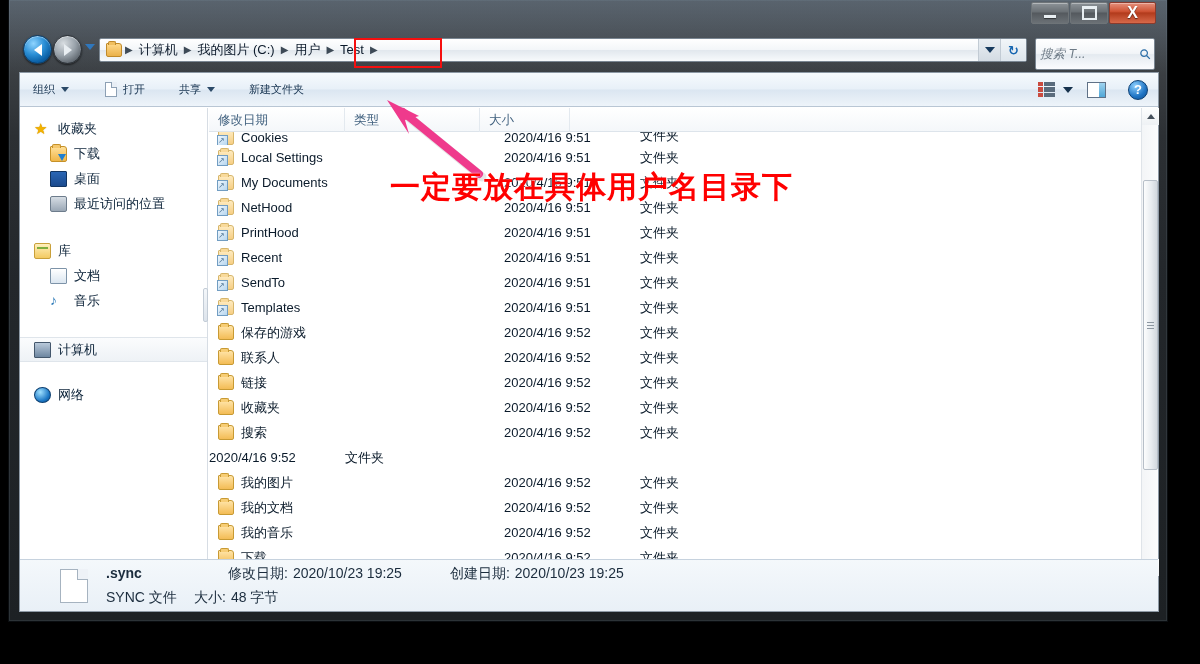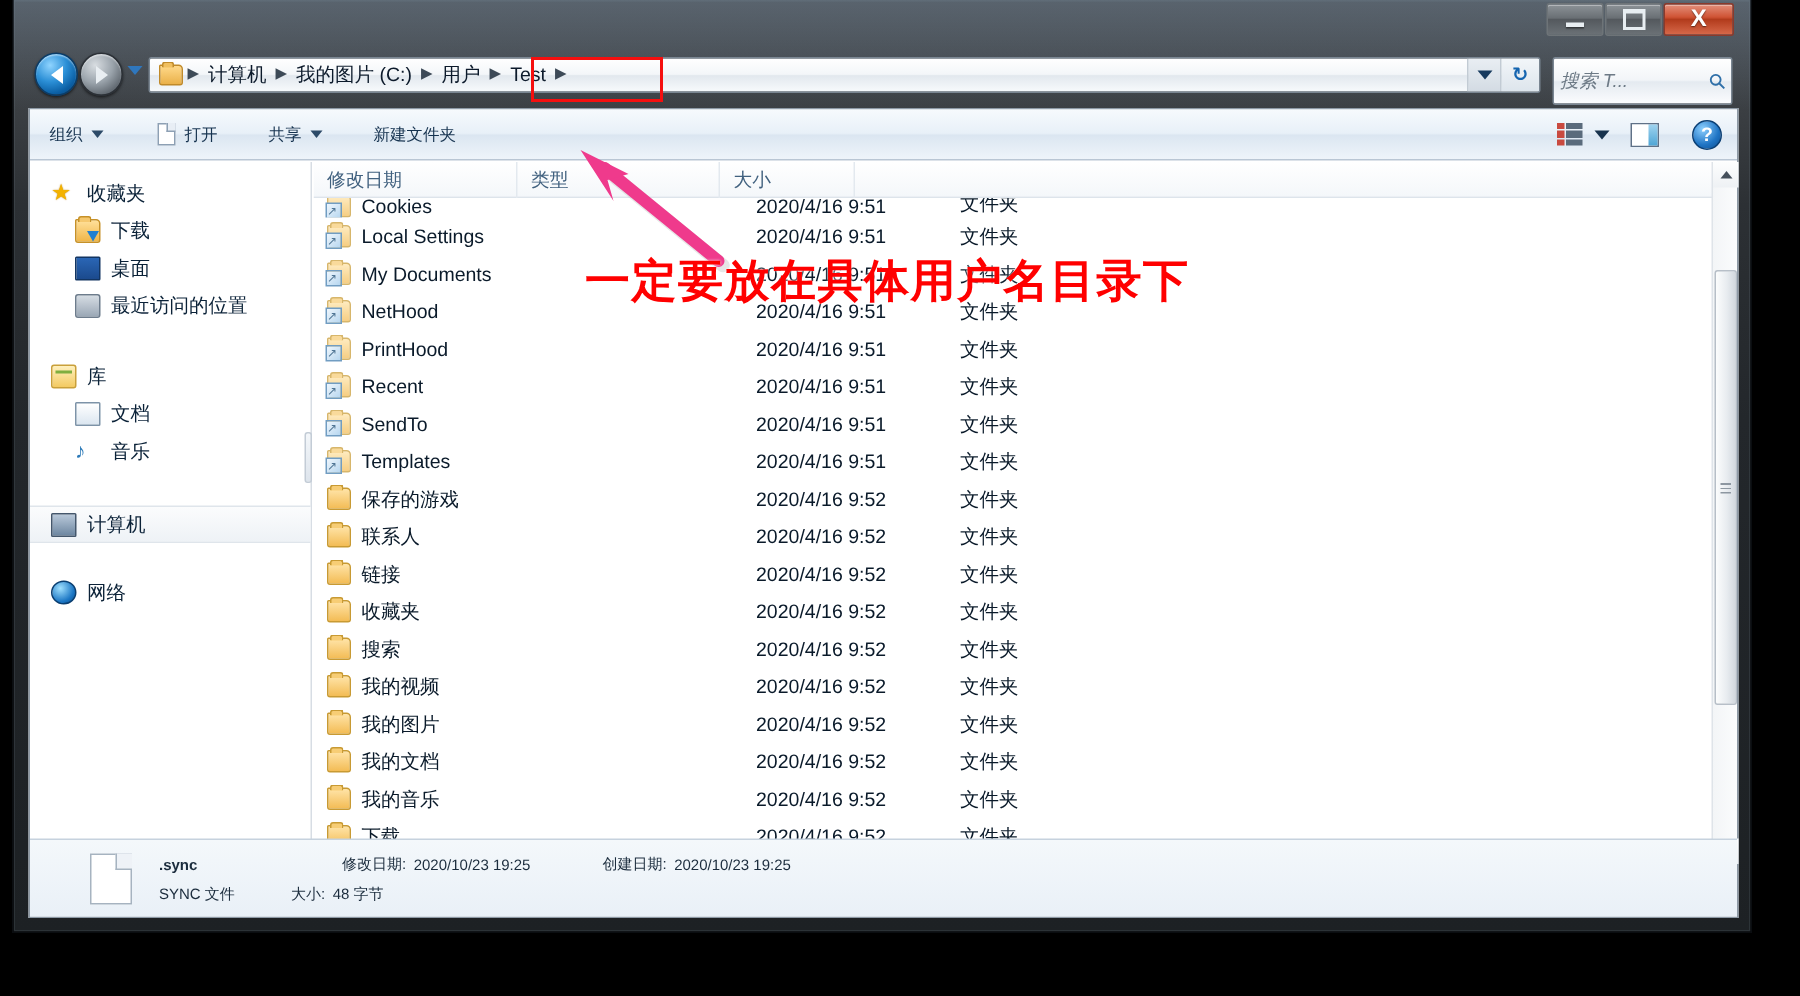--- a/index.html
+++ b/index.html
@@ -206,21 +206,21 @@
      border:1px solid #b7bfc8; border-radius:2px; display:flex; align-items:center; justify-content:center; }
   #sb-thumb .grip{ width:7px; height:7px; background:repeating-linear-gradient(180deg,#8d97a1 0 1px,transparent 1px 3px); }
 
   
   #detailspane { position:absolute; left:0; bottom:0; width:1138px; height:52px;
      background: linear-gradient(180deg,#f4f8fb 0%, #e9f0f7 100%); border-top:1px solid #c6d2de;
      display:flex; align-items:center; padding-left:40px; }
   #details-file-ico { width:28px; height:34px; background:#fff; border:1px solid #a6b3c0; position:relative; margin-right:18px; }
   #details-file-ico::after{content:"";position:absolute;right:-1px;top:-1px;width:10px;height:10px;background:#eef2f7;border-left:1px solid #a6b3c0;border-bottom:1px solid #a6b3c0;}
   #details-text { display:flex; flex-direction:column; gap:6px; }
-  .details-line { display:flex; align-items:flex-end; font-size:10px; color:#1b2c3d; }
+  .details-line { display:flex; align-items:flex-start; font-size:14px; color:#1b2c3d; }
   .dt-name { font-weight:bold; min-width:74px; }
   .dt-lbl { margin-right:5px; }
   .dt-grp { margin-right:48px; }
 
   
   #annot-text {
     position:absolute; left:390px; top:167px; z-index:60;
     font-size:30px; font-weight:bold; color:#ff0000; white-space:nowrap;
     letter-spacing:1px; text-shadow: 0 0 2px rgba(255,255,255,.9);
     font-family:"DejaVu Sans", sans-serif;
@@ -511,24 +511,20 @@
             <div class="row">
               <div class="cell-name">
                 <span class="f-ico f-folder"></span>
                 <span>搜索</span>
               </div>
               <div class="cell-date">2020/4/16 9:52</div>
               <div class="cell-type">文件夹</div>
               <div class="cell-size"></div>
             </div>
             <div class="row">
-              <div class="cell-name">
-                <span class="f-ico f-folder"></span>
-                <span>我的视频</span>
-              </div>
               <div class="cell-date">2020/4/16 9:52</div>
               <div class="cell-type">文件夹</div>
               <div class="cell-size"></div>
             </div>
             <div class="row">
               <div class="cell-name">
                 <span class="f-ico f-folder"></span>
                 <span>我的图片</span>
               </div>
               <div class="cell-date">2020/4/16 9:52</div>

